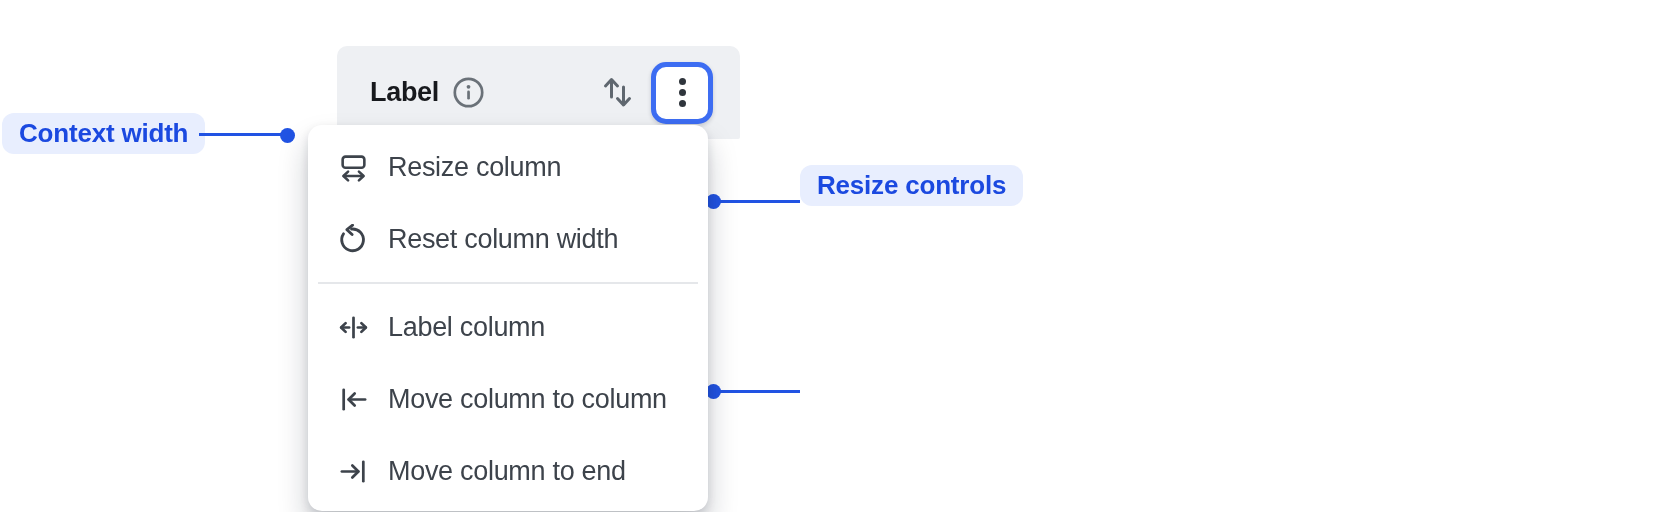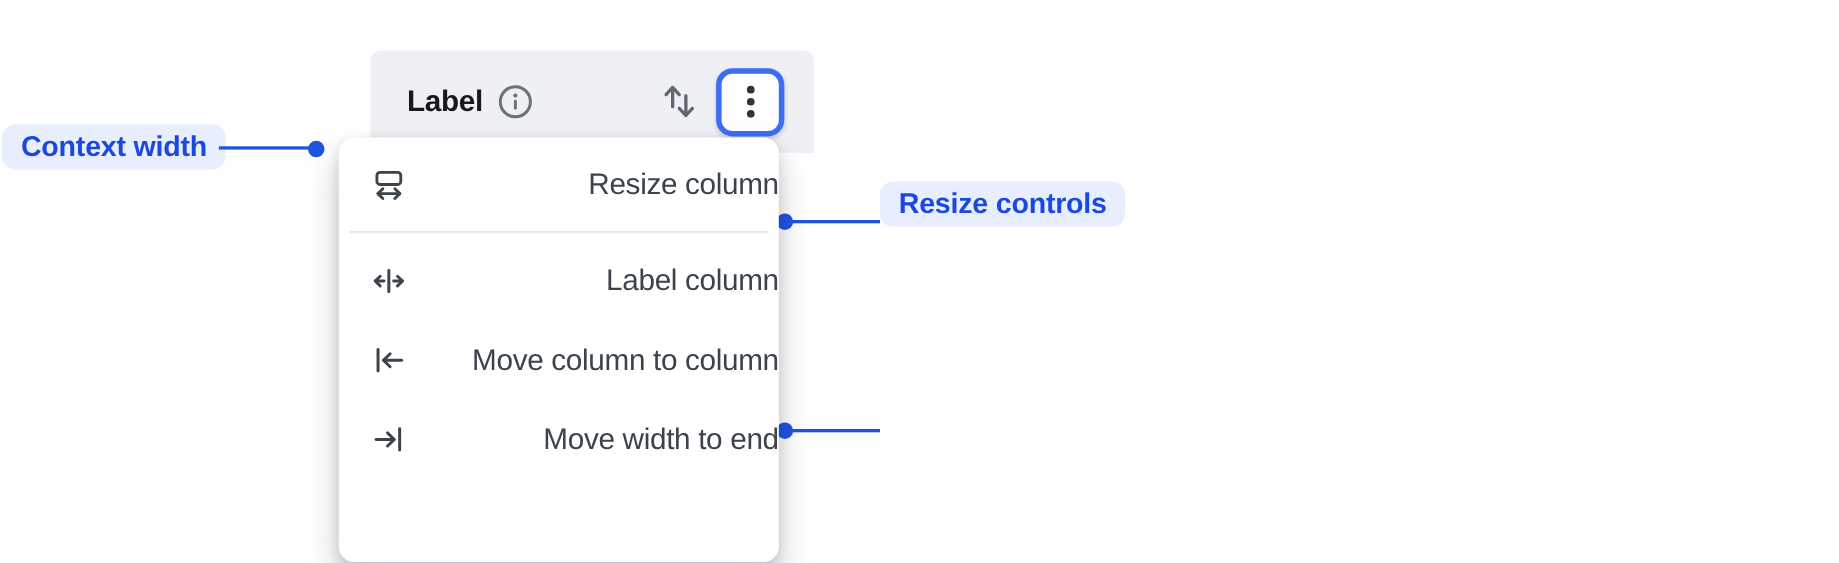--- a/index.html
+++ b/index.html
@@ -28,21 +28,21 @@
   }
   .kebab-btn .dot { width:7px; height:7px; border-radius:50%; background:#2f353c; }
   
   .menu {
     position:absolute; left:308px; top:81px; width:400px; height:386px;
     background:#ffffff; border-radius:14px; padding:6px 0;
     box-shadow:0 18px 30px rgba(15,23,42,.22), 0 4px 10px rgba(15,23,42,.12);
     z-index:5;
   }
   .menu-item {
-    height:72px; display:flex; align-items:center; padding-left:30px; cursor:pointer;justify-content:space-between;
+    height:72px; display:flex; align-items:center; padding-left:30px; cursor:pointer;
   }
   .menu-item .mi-icon { width:31px; display:flex; justify-content:center; }
   .menu-item .mi-label {
     margin-left:19px; font-size:27px; color:#3d434b; letter-spacing:-0.3px;
   }
   .menu-divider { height:2px; background:#e5e7ea; margin:7px 10px; }
   
   .pill {
     position:absolute; height:41px; display:flex; align-items:center;
     padding:0 17px; border-radius:12px; background:#e8eefe;
@@ -90,20 +90,29 @@
         <svg width="31" height="31" viewBox="0 0 24 24" fill="none" stroke="#3d434b" stroke-width="2" stroke-linecap="round" stroke-linejoin="round">
           <rect x="3.6" y="3.6" width="16.8" height="8.6" rx="2.2"></rect>
           <path d="M4.6 18.6 H19.4"></path>
           <path d="M7.8 15.2 L4.2 18.6 L7.8 22"></path>
           <path d="M16.2 15.2 L19.8 18.6 L16.2 22"></path>
         </svg>
       </span>
       <span class="mi-label">Resize column</span>
     </div>
 
+    <div class="menu-item">
+      <span class="mi-icon">
+        <svg width="31" height="31" viewBox="0 0 24 24" fill="none" stroke="#3d434b" stroke-width="2.2" stroke-linecap="round" stroke-linejoin="round">
+          <path d="M10.5 3.9 A8.4 8.4 0 1 1 4.3 7.6"></path>
+          <path d="M11.3 0.9 L6.9 4.4 L10.9 8.2"></path>
+        </svg>
+      </span>
+      <span class="mi-label">Reset column width</span>
+    </div>
 
     <div class="menu-divider"></div>
 
     <div class="menu-item">
       <span class="mi-icon">
         <svg width="31" height="31" viewBox="0 0 24 24" fill="none" stroke="#3d434b" stroke-width="2.1" stroke-linecap="round" stroke-linejoin="round">
           <path d="M12 4.5 V19.5"></path>
           <path d="M8.6 12 H2.6"></path>
           <path d="M5.9 8.6 L2.4 12 L5.9 15.4"></path>
           <path d="M15.4 12 H21.4"></path>
@@ -125,21 +134,21 @@
     </div>
 
     <div class="menu-item">
       <span class="mi-icon">
         <svg width="31" height="31" viewBox="0 0 24 24" fill="none" stroke="#3d434b" stroke-width="2.1" stroke-linecap="round" stroke-linejoin="round">
           <path d="M19.6 4.5 V19.5"></path>
           <path d="M3 12 H15.6"></path>
           <path d="M11.1 7.4 L15.8 12 L11.1 16.6"></path>
         </svg>
       </span>
-      <span class="mi-label">Move width to end</span>
+      <span class="mi-label">Move column to end</span>
     </div>
 
   </div>
 
   <div class="pill" style="left:2px; top:69px;">
     <span>Context width</span>
   </div>
   <div class="conn-line" style="left:199px; top:89px; width:84px;"></div>
   <div class="conn-dot" style="left:280px; top:84px;"></div>
 

